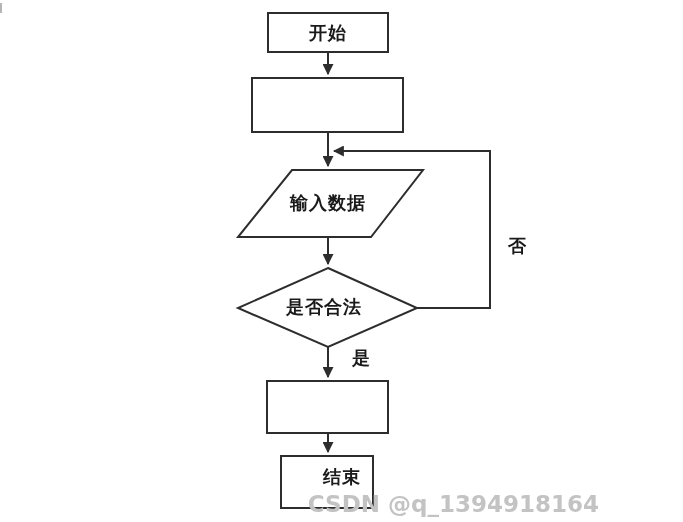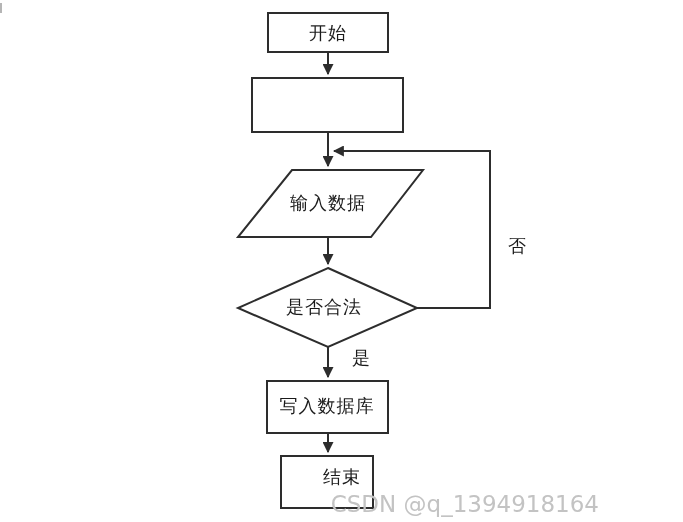--- a/index.html
+++ b/index.html
@@ -3,20 +3,21 @@
 <meta charset="utf-8">
 <style>
   html, body { margin: 0; padding: 0; background: #ffffff; }
   .canvas {
     position: relative;
     width: 612px;
     height: 522px;
     background: #ffffff;
     overflow: hidden;
     font-family: "DejaVu Sans", sans-serif;
+    font-weight: bold;
   }
   svg.flow { position: absolute; left: 0; top: 0; }
   .shape { fill: #ffffff; stroke: #2d2d2d; stroke-width: 2; }
   .edge  { fill: none; stroke: #2d2d2d; stroke-width: 2; }
   .node-label {
     position: absolute;
     transform: translate(-50%, -50%);
     font-size: 18px;
     color: #1a1a1a;
     white-space: nowrap;
@@ -67,21 +68,20 @@
     <rect class="shape" x="252" y="78" width="151" height="54"></rect>
     <polygon class="shape" points="292,170 423,170 371,237 238,237"></polygon>
     <polygon class="shape" points="328,268 417,308 328,347 238,308"></polygon>
     <rect class="shape" x="267" y="381" width="121" height="52"></rect>
     <rect class="shape" x="281" y="456" width="92" height="52"></rect>
   </svg>
 
   <div class="node-label" style="left:328px; top:33px;">开始</div>
   <div class="node-label" style="left:328px; top:203px;">输入数据</div>
   <div class="node-label" style="left:324px; top:307px;">是否合法</div>
-  <div class="node-label" style="left:327px; top:406px;">写入数据库</div>
   <div class="node-label" style="left:342px; top:477px;">结束</div>
 
   <div class="edge-label" style="left:517px; top:246px;">否</div>
   <div class="edge-label" style="left:361px; top:358px;">是</div>
 
   <div class="watermark">CSDN @q_1394918164</div>
 
   <div class="corner-artifact"></div>
 
 </div>

